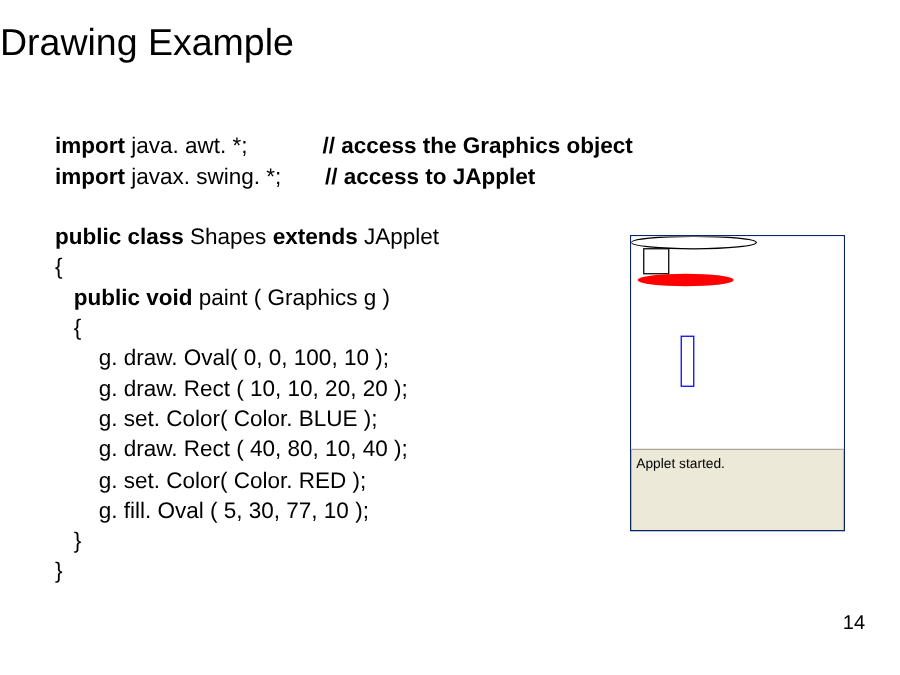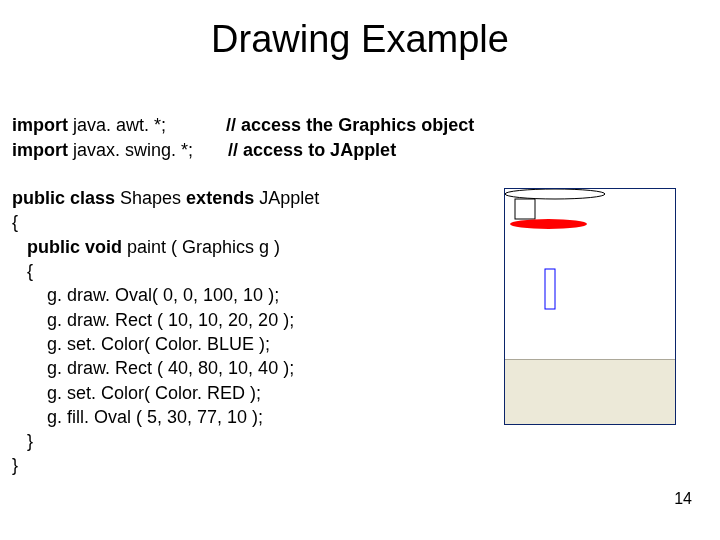--- a/index.html
+++ b/index.html
@@ -5,29 +5,28 @@
   html,body{margin:0;padding:0}
   body{
     width:720px;height:540px;
     background:#fff;
     font-family:Arial,Helvetica,sans-serif;
     color:#000;
     position:relative;
     box-sizing:border-box;
   }
   .title{
-    font-size:38px;
-    text-align:center;
+    font-size:30px;
     margin-top:18px;
     margin-bottom:28px;
   }
   .code{
     font-size:18px;
     line-height:1.35;
-    padding-left:12px;
+    padding-left:44px;
     white-space:pre;
   }
   .b{font-weight:bold}
   .page-num{
     position:absolute;
     right:28px;
     bottom:32px;
     font-size:16px;
   }
   
@@ -123,15 +122,16 @@
 
 <div class="applet-win">
   <div class="canvas">
     <svg width="170" height="170">
       <ellipse cx="50" cy="5" rx="50" ry="5" fill="none" stroke="#000"></ellipse>
       <rect x="10" y="10" width="20" height="20" fill="none" stroke="#000"></rect>
       <ellipse cx="43.5" cy="35" rx="38.5" ry="5" fill="#ff0000"></ellipse>
       <rect x="40" y="80" width="10" height="40" fill="none" stroke="#0000ff"></rect>
     </svg>
   </div>
+  <div class="status">Applet started.</div>
 </div>
 
 <div class="page-num">14</div>
 
 </body></html>

